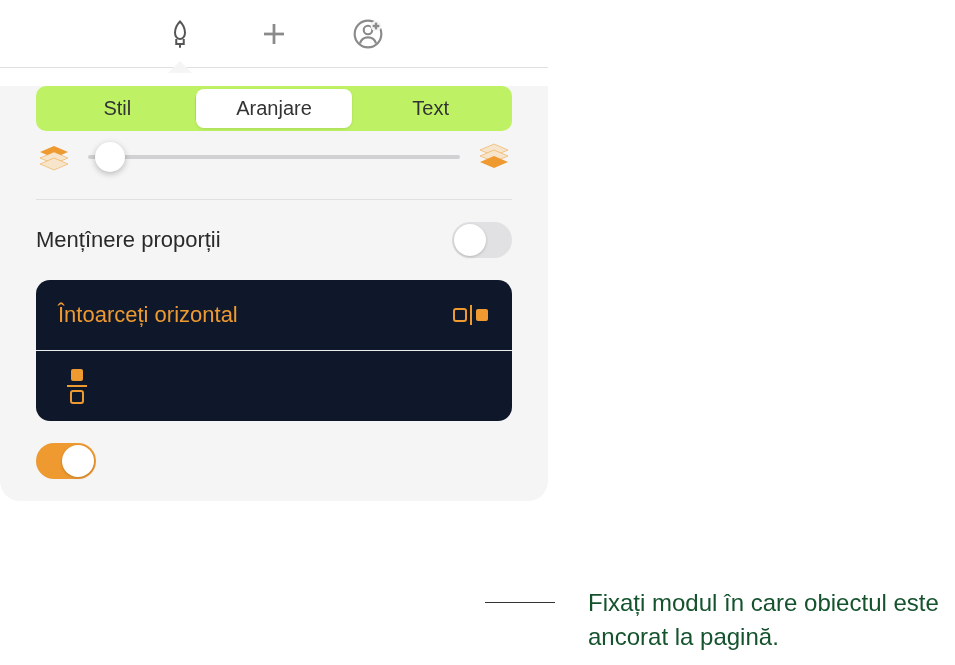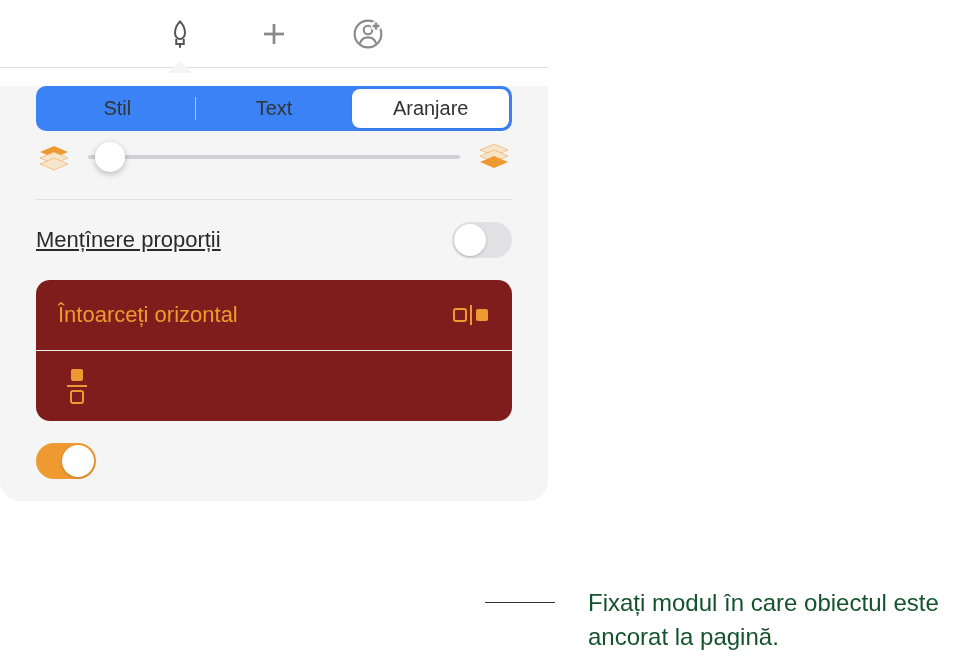--- a/index.html
+++ b/index.html
@@ -50,21 +50,21 @@
     }
     .panel {
       width: 548px;
       background: #f5f5f5;
       border-radius: 0 0 20px 20px;
       padding: 0;
     }
     .tabs {
       display: flex;
       margin: 18px 36px 0 36px;
-      background: #3b82f6;
+      background: #bef264;
       border-radius: 10px;
       padding: 3px;
     }
     .tab {
       flex: 1;
       text-align: center;
       padding: 8px 0;
       font-size: 20px;
       color: #333;
       border-radius: 8px;
@@ -127,21 +127,20 @@
     .toggle-row {
       display: flex;
       align-items: center;
       justify-content: space-between;
       margin: 0 36px;
       padding: 22px 0;
     }
     .toggle-label {
       font-size: 22px;
       color: #2a2a2a;
-      text-decoration: underline;
     }
     .toggle {
       width: 60px;
       height: 36px;
       border-radius: 18px;
       position: relative;
     }
     .toggle.off {
       background: #e1e1e3;
     }
@@ -158,21 +157,21 @@
       box-shadow: 0 1px 3px rgba(0,0,0,0.2);
     }
     .toggle.off .toggle-knob {
       left: 2px;
     }
     .toggle.on .toggle-knob {
       right: 2px;
     }
     .action-list {
       margin: 0 36px 0 36px;
-      background: #7f1d1d;
+      background: #0f172a;
       border-radius: 14px;
       overflow: hidden;
     }
     .action-item {
       display: flex;
       align-items: center;
       justify-content: space-between;
       padding: 20px 22px;
       font-size: 22px;
       color: #ee9a31;
@@ -231,22 +230,22 @@
       <line x1="18" y1="3.5" x2="18" y2="8.5" stroke-width="1.8"></line>
       <line x1="15.5" y1="6" x2="20.5" y2="6" stroke-width="1.8"></line>
     </svg>
   </div>
 </div>
 
 <div class="panel">
 
   <div class="tabs">
     <div class="tab">Stil</div>
+    <div class="tab active">Aranjare</div>
     <div class="tab">Text</div>
-    <div class="tab active">Aranjare</div>
   </div>
 
 
   <div class="slider-row">
     <div class="layer-icon">
       <svg width="36" height="30" viewBox="0 0 36 30">
         <path d="M4 10 L18 4 L32 10 L18 16 Z" fill="#ee9a31"></path>
         <path d="M4 16 L18 10 L32 16 L18 22 Z" fill="#f7e5cb" stroke="#ee9a31" stroke-width="0.5"></path>
         <path d="M4 22 L18 16 L32 22 L18 28 Z" fill="#f7e5cb" stroke="#ee9a31" stroke-width="0.5"></path>
       </svg>

